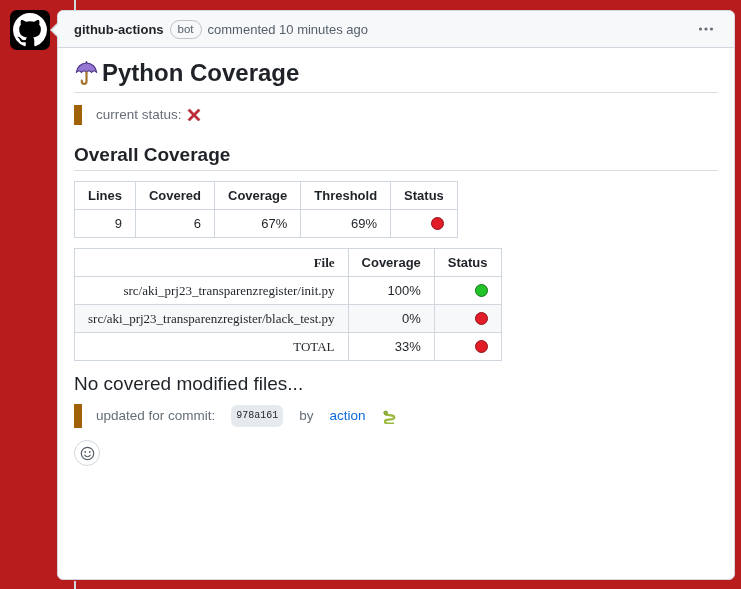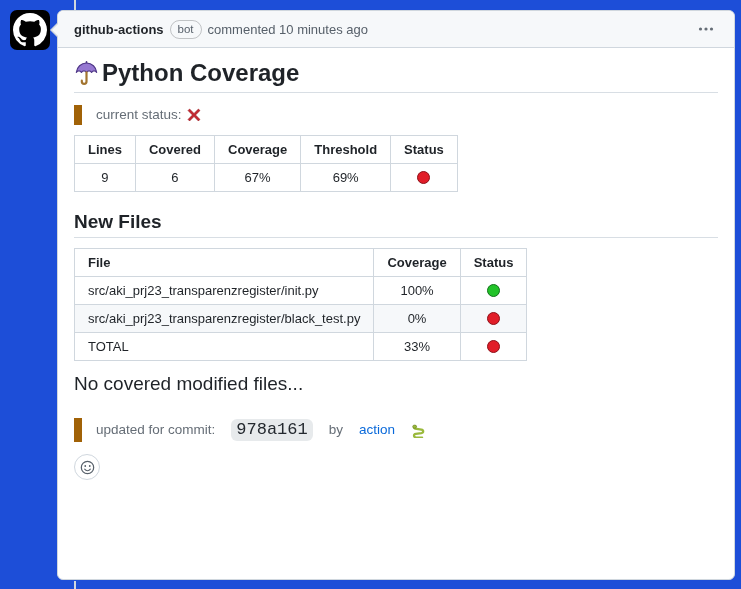--- a/index.html
+++ b/index.html
@@ -1,18 +1,18 @@
 <!DOCTYPE html>
 <html><head>
 <meta charset="utf-8">
 <style>
   * { margin:0; padding:0; box-sizing:border-box; }
   body { background:#fff; }
   .stage {
-    position:relative; width:741px; height:589px; background:#1d4ed8;
+    position:relative; width:741px; height:589px; background:#b91c1c;
     font-family:"Liberation Sans", sans-serif; color:#1f2328; overflow:hidden;
   }
   .timeline-seg { position:absolute; left:74px; width:2px; background:#d0d7de; }
   .timeline-top { top:0; height:10px; }
   .timeline-bottom { top:581px; height:8px; }
 
   .avatar {
     position:absolute; left:10px; top:10px; width:40px; height:40px;
     background:#000; border-radius:7px; display:flex; align-items:center; justify-content:center;
   }
@@ -56,36 +56,36 @@
     font-size:13.5px; line-height:18px; display:flex; align-items:center; gap:5px;
   }
   .bq-status { margin-bottom:4px; }
 
   h2.section-heading {
     font-size:19px; line-height:24px; font-weight:700;
     margin-top:18px; padding-bottom:3px; border-bottom:1px solid #d8dee4;
   }
 
   table.md-table { border-collapse:collapse; margin-top:10px; font-size:13px; }
-  .md-table th, .md-table td { border:1px solid #d0d7de; padding:5px 13px; line-height:17px; }
+  .md-table th, .md-table td { border:1px solid #d0d7de; padding:5px 13px; line-height:17px;text-align:right; }
   .md-table th { font-weight:700; }
   .md-table tbody tr:nth-child(even) { background:#f6f8fa; }
   .t-center { text-align:center; }
-  .t-left { text-align:left; }
+  .t-left { text-align:left;font-family:Liberation Serif, serif; }
   .col-file { min-width:265px; }
   .col-num { min-width:62px; }
 
   .dot { display:inline-block; width:13px; height:13px; border-radius:50%; vertical-align:-2px; }
   .dot[data-status="red"]   { background:#e11d28; border:1px solid #8e1018; }
   .dot[data-status="green"] { background:#22c329; border:1px solid #12711a; }
 
   .empty-text { margin-top:12px; font-size:19px; }
-  .bq-commit { margin-top:23px;gap:16px; }
+  .bq-commit { margin-top:9px;gap:16px; }
   .commit-code {
-    font-family:"Liberation Mono", monospace; font-size:17px;
+    font-family:"Liberation Mono", monospace; font-size:10px;
     background:rgba(175,184,193,0.3); border-radius:6px; padding:2px 5px; color:#24292f;
   }
   .action-link { color:#0969da; text-decoration:none; }
   .inline-icon { display:inline-flex; vertical-align:-3px; }
 
   .reaction-btn {
     margin-top:12px; width:26px; height:26px; border-radius:50%;
     border:1px solid #d0d7de; background:#fff; cursor:pointer;
     display:flex; align-items:center; justify-content:center;
   }
@@ -137,20 +137,21 @@
 
       <div class="bq bq-status">
         <span>current status:</span>
         <span style="display:flex;">
           <svg width="14" height="14" viewBox="0 0 14 14">
             <path d="M2.6 1 7 5.4 11.4 1 13 2.6 8.6 7 13 11.4 11.4 13 7 8.6 2.6 13 1 11.4 5.4 7 1 2.6z" fill="#c42730" stroke="#8e1018" stroke-width="0.5"></path>
           </svg>
         </span>
       </div>
 
+      <h2 class="section-heading">Overall Coverage</h2>
       <table class="md-table">
         <thead>
           <tr>
             <th class="t-center">Lines</th>
             <th class="t-center">Covered</th>
             <th class="t-center">Coverage</th>
             <th class="t-center">Threshold</th>
             <th class="t-center">Status</th>
           </tr>
         </thead>
@@ -158,21 +159,20 @@
           <tr>
             <td class="t-center">9</td>
             <td class="t-center">6</td>
             <td class="t-center">67%</td>
             <td class="t-center">69%</td>
             <td class="t-center"><span class="dot" data-status="red"></span></td>
           </tr>
         </tbody>
       </table>
 
-      <h2 class="section-heading">New Files</h2>
       <table class="md-table">
         <thead>
           <tr>
             <th class="t-left col-file">File</th>
             <th class="t-center col-num">Coverage</th>
             <th class="t-center">Status</th>
           </tr>
         </thead>
         <tbody>
           <tr>

